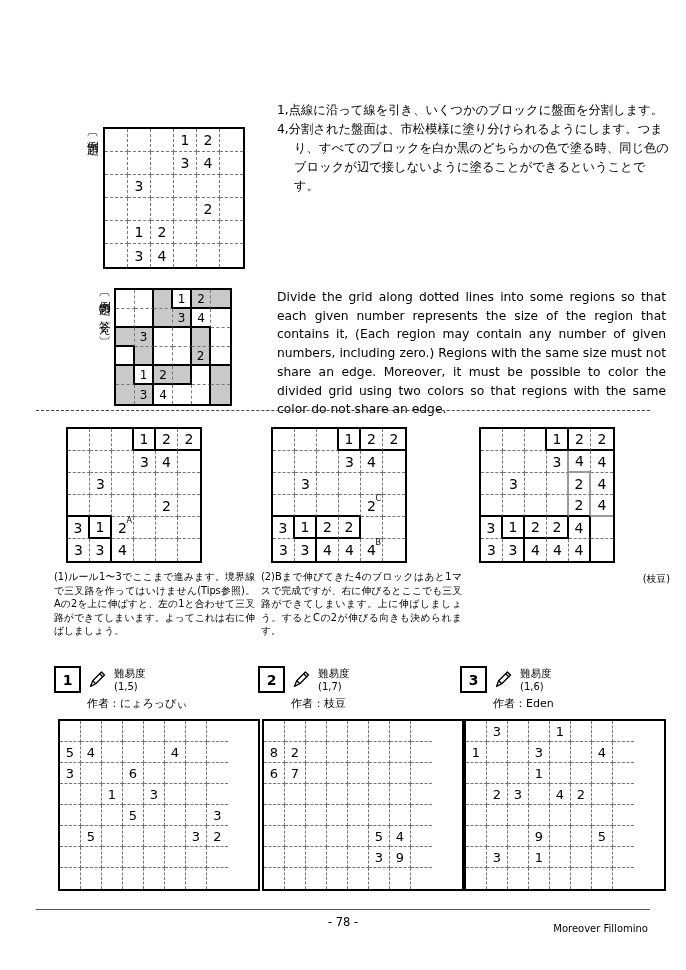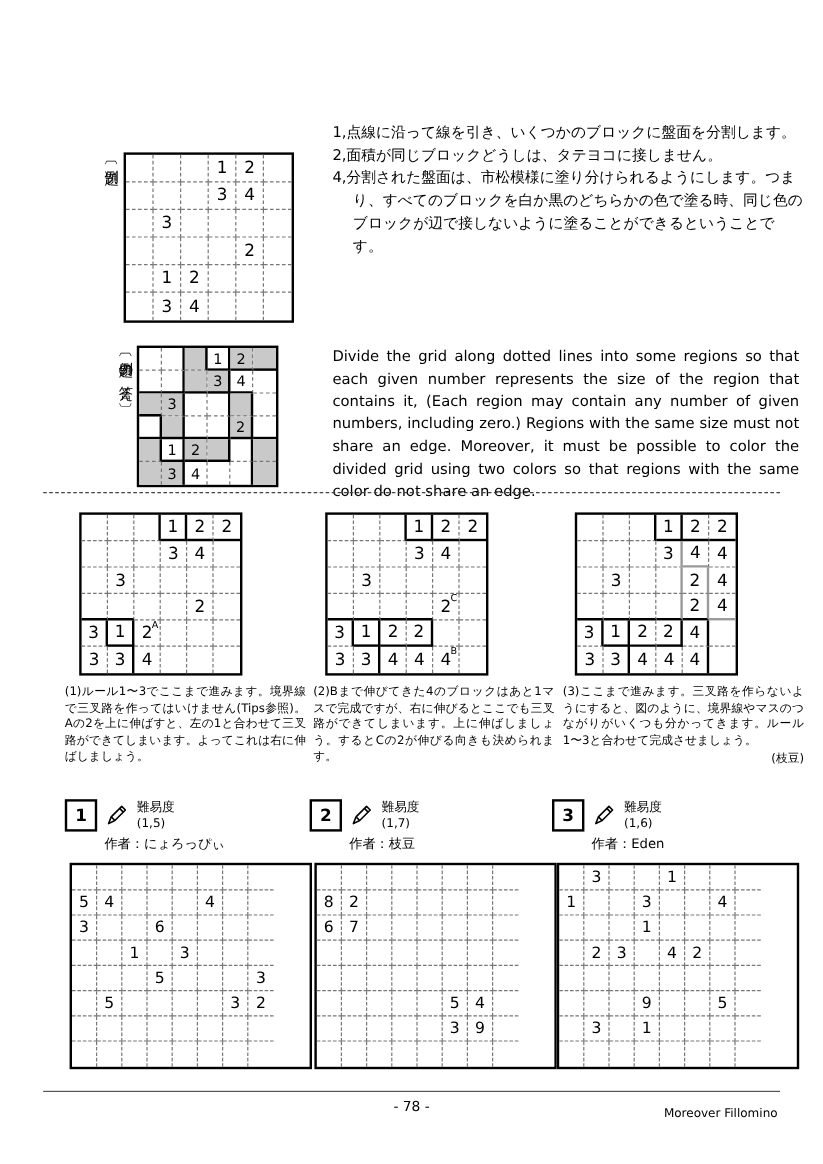--- a/index.html
+++ b/index.html
@@ -101,21 +101,20 @@
       <div class="cell" style="border-right: 1px dashed rgb(119, 119, 119);"></div>
       <div class="cell" style="border-right: 1px dashed rgb(119, 119, 119);">3</div>
       <div class="cell" style="border-right: 1px dashed rgb(119, 119, 119);">4</div>
       <div class="cell" style="border-right: 1px dashed rgb(119, 119, 119);"></div>
       <div class="cell" style="border-right: 1px dashed rgb(119, 119, 119);"></div>
       <div class="cell"></div>
     </div>
 
   <div class="rules">
     <div class="rule-item">1,点線に沿って線を引き、いくつかのブロックに盤面を分割します。</div>
-    <div class="rule-item">2,面積が同じブロックどうしは、タテヨコに接しません。</div>
     <div class="rule-item">4,分割された盤面は、市松模様に塗り分けられるようにします。つまり、すべてのブロックを白か黒のどちらかの色で塗る時、同じ色のブロックが辺で接しないように塗ることができるということです。</div>
   </div>
 
   <div class="vlabel" style="left:96px;top:290px;">〔例題の答え〕</div>
   <div class="grid" style="left: 114px; top: 288px; display: grid; grid-template-columns: repeat(6, 19px); grid-auto-rows: 19px; font-size: 12px;">
       <div class="cell" style="border-right: 1px dashed rgb(119, 119, 119); border-bottom: 1px dashed rgb(119, 119, 119);"></div>
       <div class="cell" style="border-right: 2.5px solid rgb(0, 0, 0); border-bottom: 1px dashed rgb(119, 119, 119);"></div>
       <div class="cell" style="border-right: 2.5px solid rgb(0, 0, 0); border-bottom: 1px dashed rgb(119, 119, 119); background: rgb(201, 201, 201);"></div>
       <div class="cell" style="border-right: 2.5px solid rgb(0, 0, 0); border-bottom: 2.5px solid rgb(0, 0, 0);">1</div>
       <div class="cell" style="border-right: 1px dashed rgb(119, 119, 119); border-bottom: 2.5px solid rgb(0, 0, 0); background: rgb(201, 201, 201);">2</div>
@@ -267,21 +266,20 @@
       <div class="cell" style="border-right: 2.5px solid rgb(0, 0, 0);">3</div>
       <div class="cell" style="border-right: 1px dashed rgb(119, 119, 119);">4</div>
       <div class="cell" style="border-right: 1px dashed rgb(119, 119, 119);">4</div>
       <div class="cell" style="border-right: 2.5px solid rgb(0, 0, 0);">4</div>
       <div class="cell"></div>
     </div>
 
   <div class="cap" style="left:54px;">(1)ルール1〜3でここまで進みます。境界線で三叉路を作ってはいけません(Tips参照)。Aの2を上に伸ばすと、左の1と合わせて三叉路ができてしまいます。よってこれは右に伸ばしましょう。</div>
   <div class="cap" style="left:261px;">(2)Bまで伸びてきた4のブロックはあと1マスで完成ですが、右に伸びるとここでも三叉路ができてしまいます。上に伸ばしましょう。するとCの2が伸びる向きも決められます。</div>
   <div class="cap" style="left:469px;">
-    <span>(3)ここまで進みます。三叉路を作らないようにすると、図のように、境界線やマスのつながりがいくつも分かってきます。ルール1〜3と合わせて完成させましょう。</span>
     <span class="credit">(枝豆)</span>
   </div>
 
   <div class="puzzle" style="left:54px;">
     <div class="phead-row">
       <div class="numbox">1</div>
       <svg class="pencil" viewBox="0 0 24 24">
         <g fill="none" stroke="#000" stroke-width="1.5" stroke-linejoin="round">
           <path d="M4 21 L6.5 14.5 L16.5 4.5 L20 8 L10 18 Z"></path>
           <path d="M6.5 14.5 L10 18"></path>

